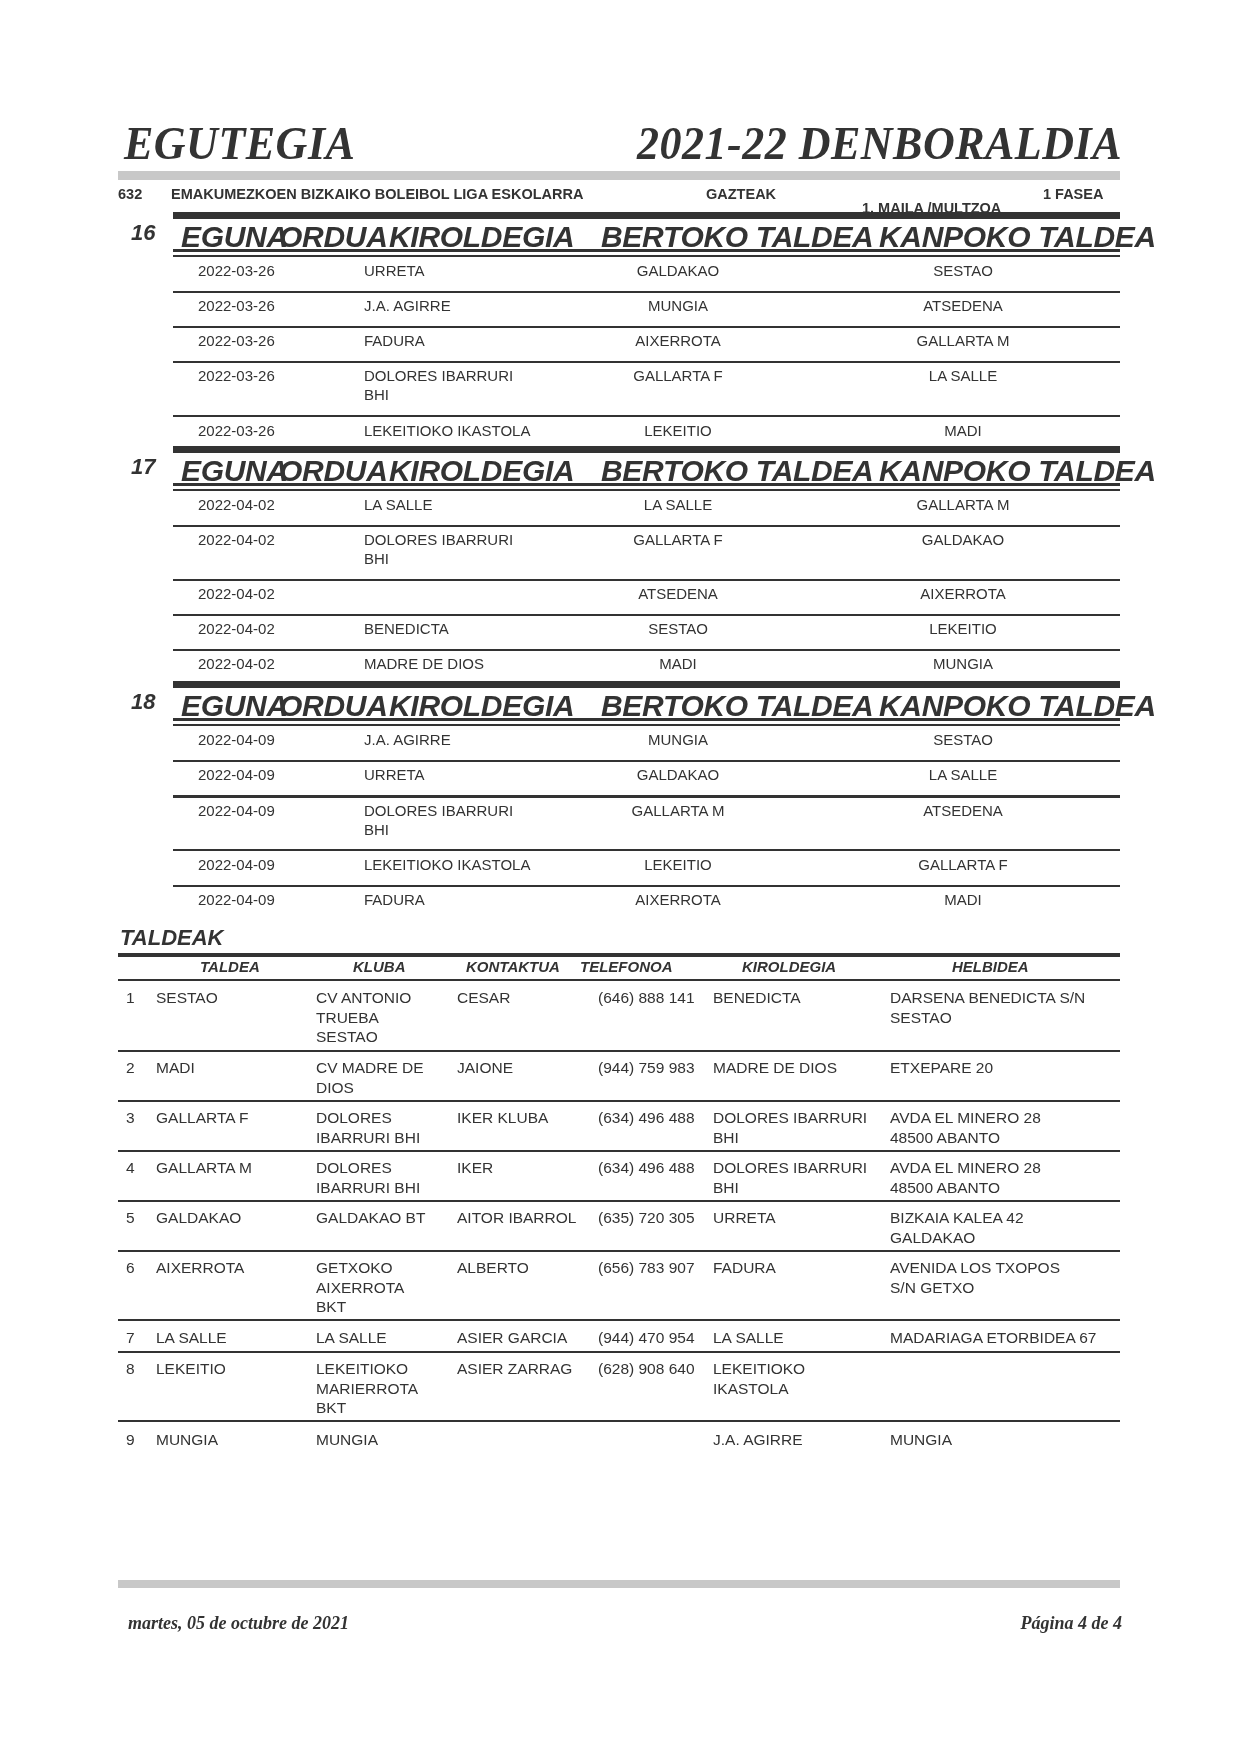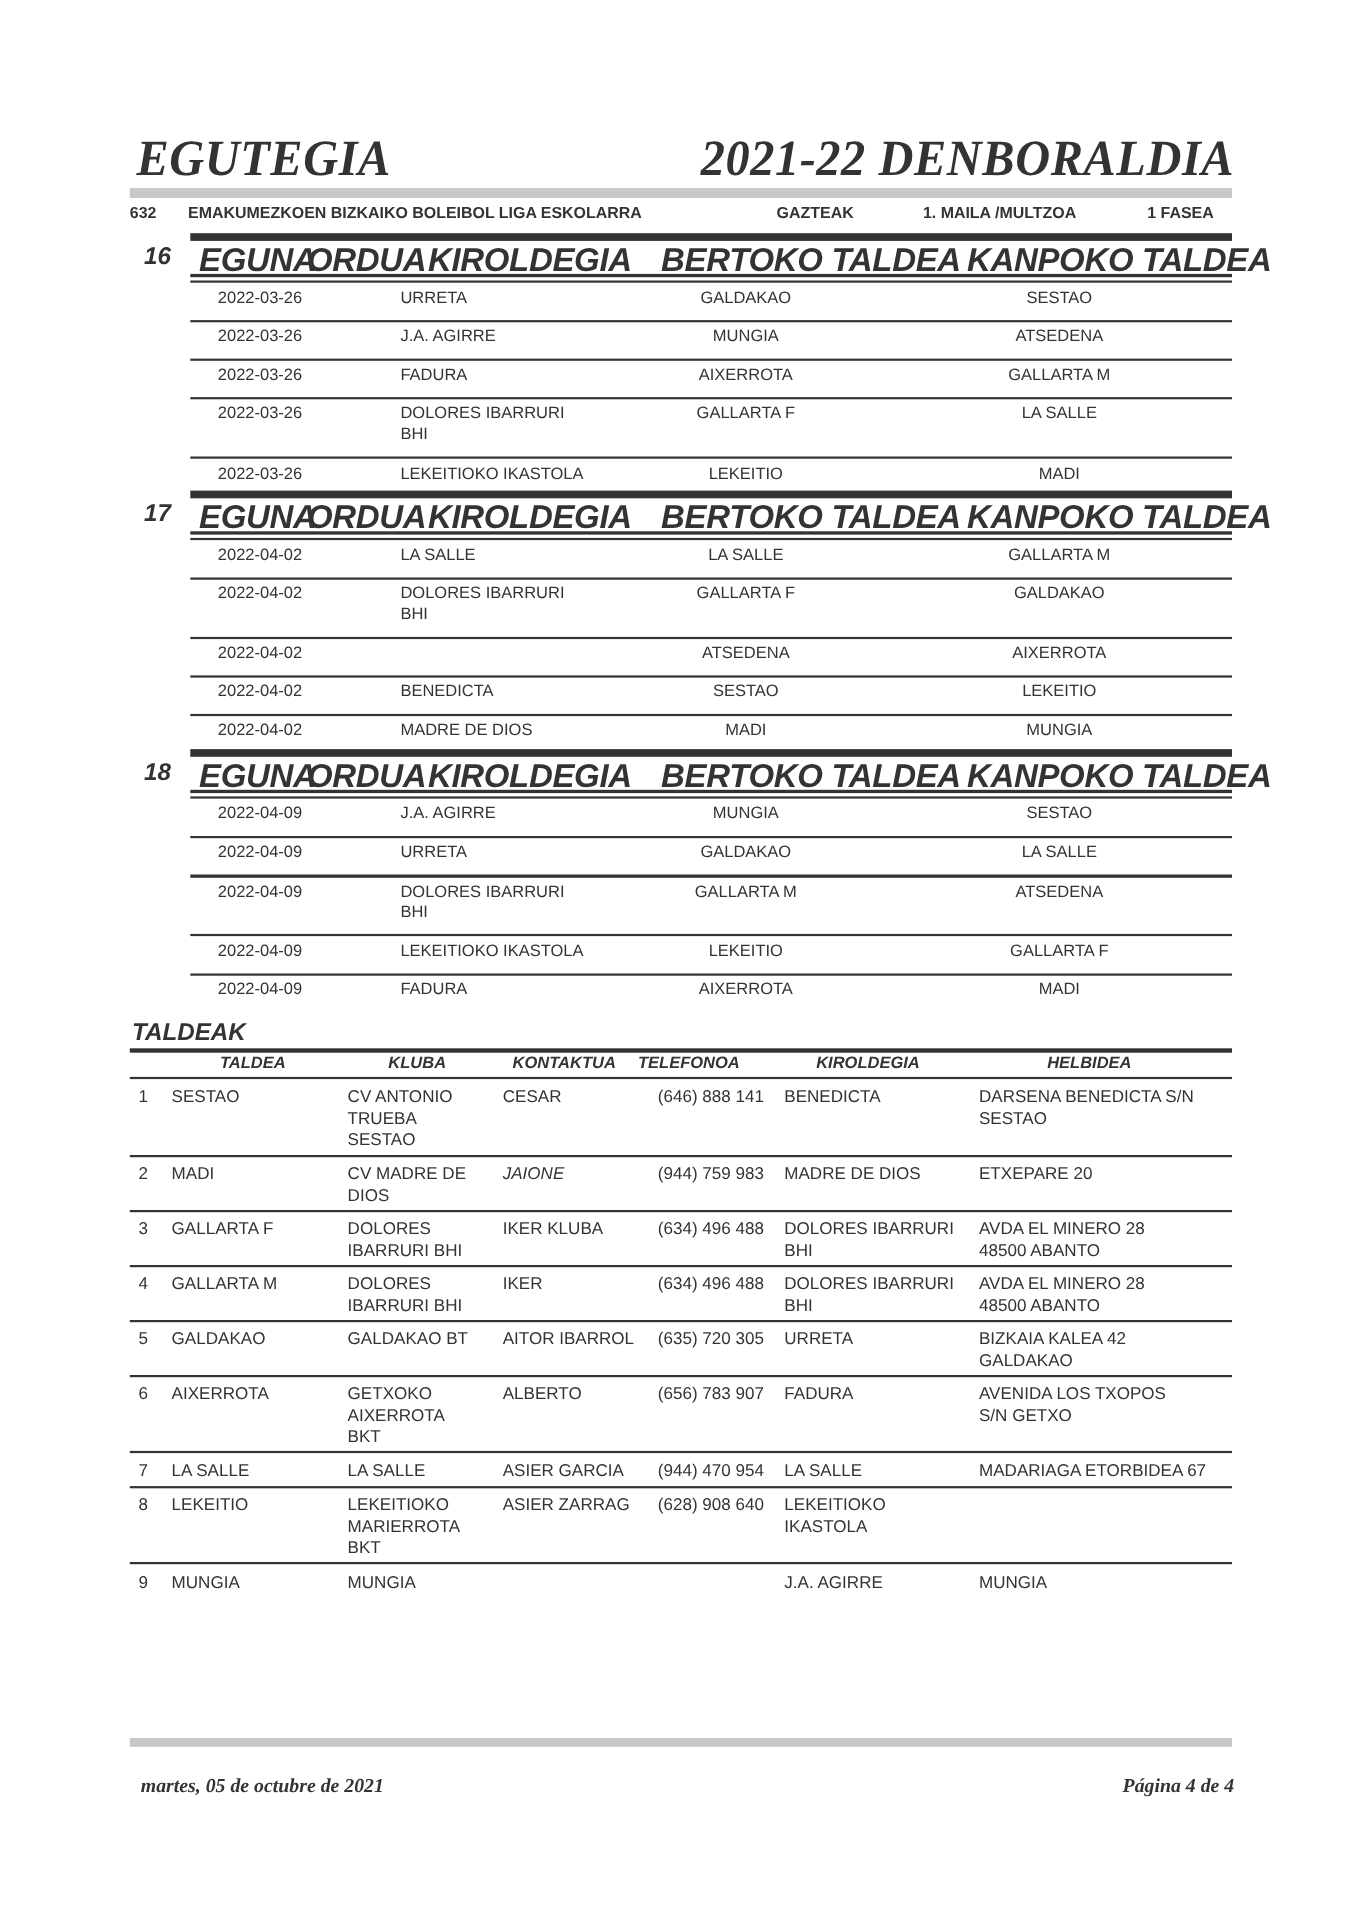--- a/index.html
+++ b/index.html
@@ -52,21 +52,21 @@
 <body>
 
 <div class="title-left">EGUTEGIA</div>
 <div class="title-right">2021-22  DENBORALDIA</div>
 <div class="gray-bar" style="top:171px;"></div>
 
 <div class="league-line">
   <span style="left:0;">632</span>
   <span style="left:53px;">EMAKUMEZKOEN BIZKAIKO BOLEIBOL LIGA ESKOLARRA</span>
   <span style="left:588px;">GAZTEAK</span>
-  <span style="left:721px;">1. MAILA /MULTZOA</span>
+  <span style="left:744px;margin-top:14px;">1. MAILA /MULTZOA</span>
   <span style="left:925px;">1 FASEA</span>
 </div>
 
 <div class="round" style="top:212px; height:230px;">
   <div class="thick-top"></div>
   <div class="rnum">16</div>
   <div class="hdr" style="left:63px;">EGUNA</div>
   <div class="hdr" style="left:161px;">ORDUA</div>
   <div class="hdr" style="left:271px;">KIROLDEGIA</div>
   <div class="hdr" style="left:483px;">BERTOKO TALDEA</div>
@@ -228,21 +228,21 @@
   <span class="c" style="left:595px;">BENEDICTA</span>
   <span class="c" style="left:772px;">DARSENA BENEDICTA S/N
 SESTAO</span>
   <div class="sep" style="top:62px;"></div>
 </div>
 <div class="trow" style="top:1058px;">
   <span class="c" style="left:8px;">2</span>
   <span class="c" style="left:38px;">MADI</span>
   <span class="c" style="left:198px;">CV MADRE DE
 DIOS</span>
-  <span class="c" style="left:339px;font-style:italic;">JAIONE</span>
+  <span class="c" style="left:339px;">JAIONE</span>
   <span class="c" style="left:480px;">(944) 759 983</span>
   <span class="c" style="left:595px;">MADRE DE DIOS</span>
   <span class="c" style="left:772px;">ETXEPARE 20</span>
   <div class="sep" style="top:42px;"></div>
 </div>
 <div class="trow" style="top:1108px;">
   <span class="c" style="left:8px;">3</span>
   <span class="c" style="left:38px;">GALLARTA F</span>
   <span class="c" style="left:198px;">DOLORES
 IBARRURI BHI</span>

